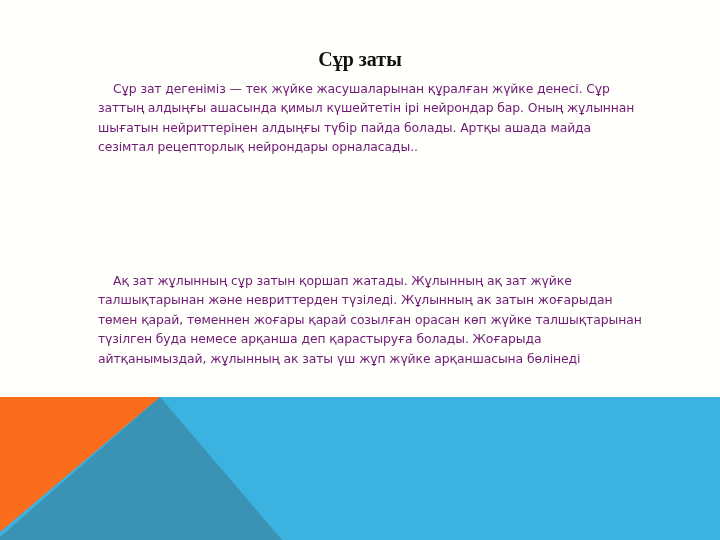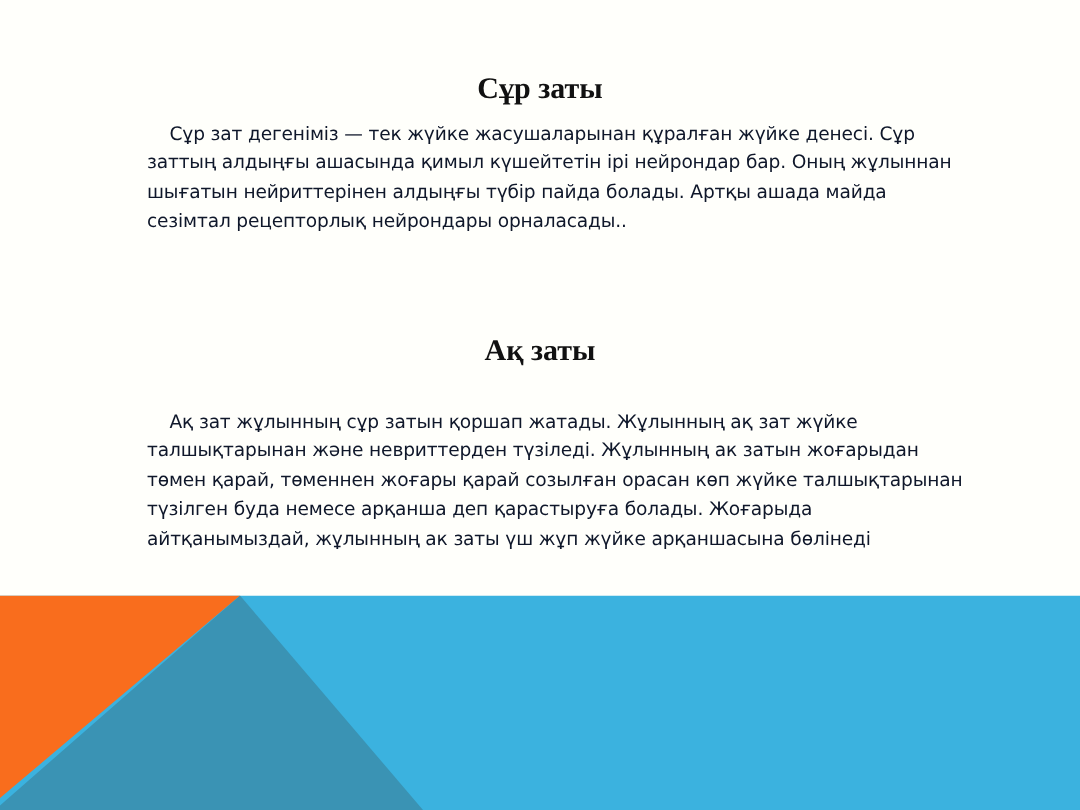--- a/index.html
+++ b/index.html
@@ -32,21 +32,21 @@
     }
     .heading-1 { top: 47px; }
     .heading-2 { top: 222px; }
     .para {
       position: absolute;
       left: 98px;
       width: 545px;
       font-family: "DejaVu Sans", "Liberation Sans", sans-serif;
       font-size: 12.4px;
       line-height: 19.4px;
-      color: #0f172a;
+      color: #701a75;
       text-indent: 15px;
       margin: 0;
       letter-spacing: -0.1px;
     }
     .para-1 { top: 79px; }
     .para-2 { top: 271px; }
     .band {
       position: absolute;
       left: 0;
       top: 397px;
@@ -55,21 +55,20 @@
     }
     .band svg { display: block; }
   </style>
 </head>
 <body style="background: rgb(255, 255, 251);">
 
 <div class="slide">
   <h2 class="heading heading-1">Сұр заты</h2>
   <p class="para para-1">Сұр зат дегеніміз — тек жүйке жасушаларынан құралған жүйке денесі. Сұр заттың алдыңғы ашасында қимыл күшейтетін ірі нейрондар бар. Оның жұлыннан шығатын нейриттерінен алдыңғы түбір пайда болады. Артқы ашада майда сезімтал рецепторлық нейрондары орналасады..</p>
 
-  <h2 class="heading heading-2">Ақ заты</h2>
   <p class="para para-2">Ақ зат жұлынның сұр затын қоршап жатады. Жұлынның ақ зат жүйке талшықтарынан және невриттерден түзіледі. Жұлынның ак затын жоғарыдан төмен қарай, төменнен жоғары қарай созылған орасан көп жүйке талшықтарынан түзілген буда немесе арқанша деп қарастыруға болады. Жоғарыда айтқанымыздай, жұлынның ак заты үш жұп жүйке арқаншасына бөлінеді</p>
 
   <div class="band">
     <svg width="720" height="143" viewBox="0 0 720 143">
       <rect id="bg-blue" x="0" y="0" width="720" height="143" fill="#3bb2df"></rect>
       <polygon id="tri-teal" points="160,0 282,143 0,143 0,140" fill="#3a93b4"></polygon>
       <polygon id="tri-orange" points="0,0 160,0 0,135" fill="#f96d1d"></polygon>
     </svg>
   </div>
 </div>

